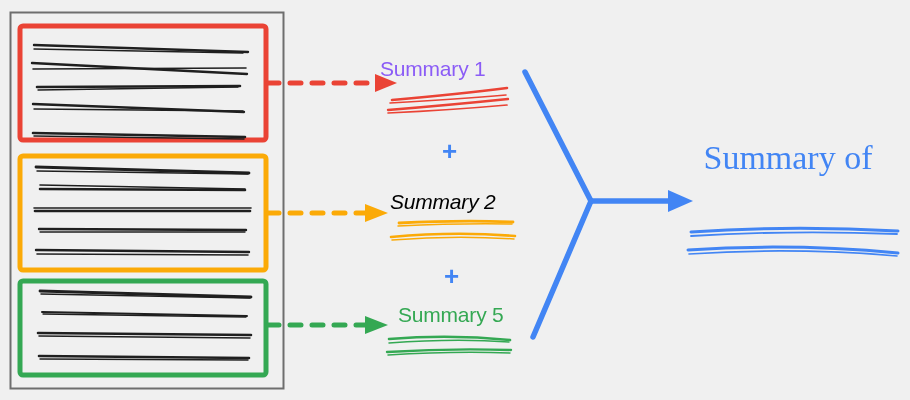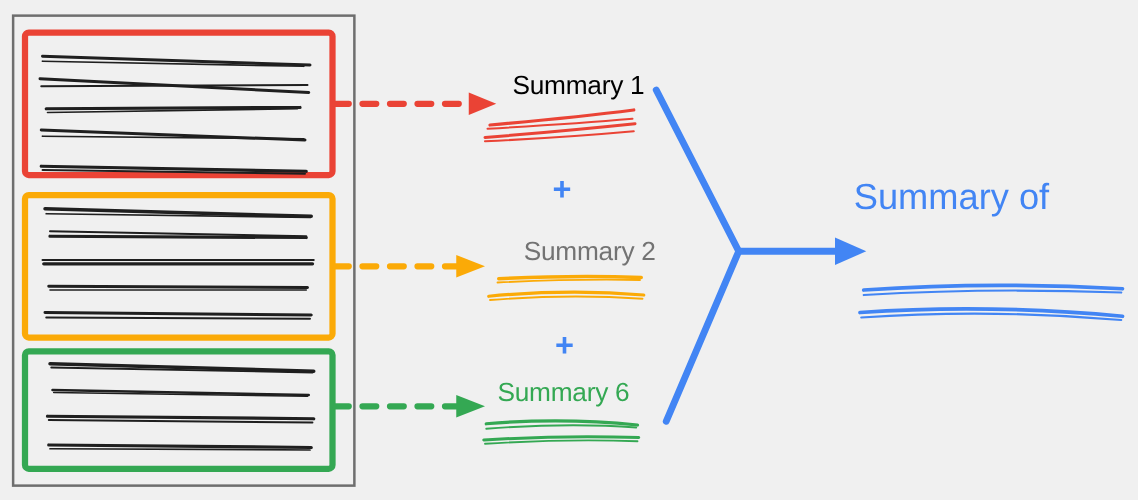--- a/index.html
+++ b/index.html
@@ -25,24 +25,25 @@
     position: absolute;
     white-space: nowrap;
     font-family: "Liberation Sans", sans-serif;
     font-weight: 400;
     letter-spacing: -0.2px;
   }
   .sum-label {
     font-size: 21px;
   }
   .sos-label {
-    font-size: 29px;
+    font-size: 34px;
     line-height: 38px;
-    text-align: left;
+    text-align: center;
     font-weight: 400;
+    font-family: Liberation Serif, serif;
   }
 </style>
 </head>
 <body>
 
 <div id="canvas">
 
   <svg class="layer" viewBox="0 0 910 400" xmlns="http://www.w3.org/2000/svg">
 
     <rect x="10.5" y="12.5" width="273" height="376" fill="none" stroke="#6e6e6e" stroke-width="2"></rect>
@@ -131,25 +132,25 @@
     <polygon points="668,190 693,201 668,212" fill="#4285f4"></polygon>
 
     <g stroke="#4285f4" fill="none" stroke-linecap="round">
       <path d="M691 232 Q790 225 898 231" stroke-width="3.0"></path>
       <path d="M691 236 Q790 230 897 234" stroke-width="1.8"></path>
       <path d="M688 250 Q790 243 898 253" stroke-width="3.0"></path>
       <path d="M689 254 Q792 247 897 256" stroke-width="1.7"></path>
     </g>
   </svg>
 
-  <div class="lbl sum-label" style="left:410px; top:57px; color:#000000;">Summary 1</div>
+  <div class="lbl sum-label" style="left:380px; top:57px; color:#8b5cf6;">Summary 1</div>
 
-  <div class="lbl sum-label" style="left:419px; top:190px; color:#737373;">Summary 2</div>
+  <div class="lbl sum-label" style="left:390px; top:190px; color:#000000;font-style:italic;">Summary 2</div>
 
-  <div class="lbl sum-label" style="left:398px; top:303px; color:#34a853;">Summary 6</div>
+  <div class="lbl sum-label" style="left:398px; top:303px; color:#34a853;">Summary 5</div>
 
   <div class="lbl" style="left:442px; top:136px; color:#4285f4; font-size:26px; font-weight:700;">+</div>
 
   <div class="lbl" style="left:444px; top:261px; color:#4285f4; font-size:26px; font-weight:700;">+</div>
 
   <div style="position:absolute; left:683px; top:139px; width:210px; color:#4285f4;">
     <div class="sos-label">Summary of</div>
   </div>
 
 </div>

